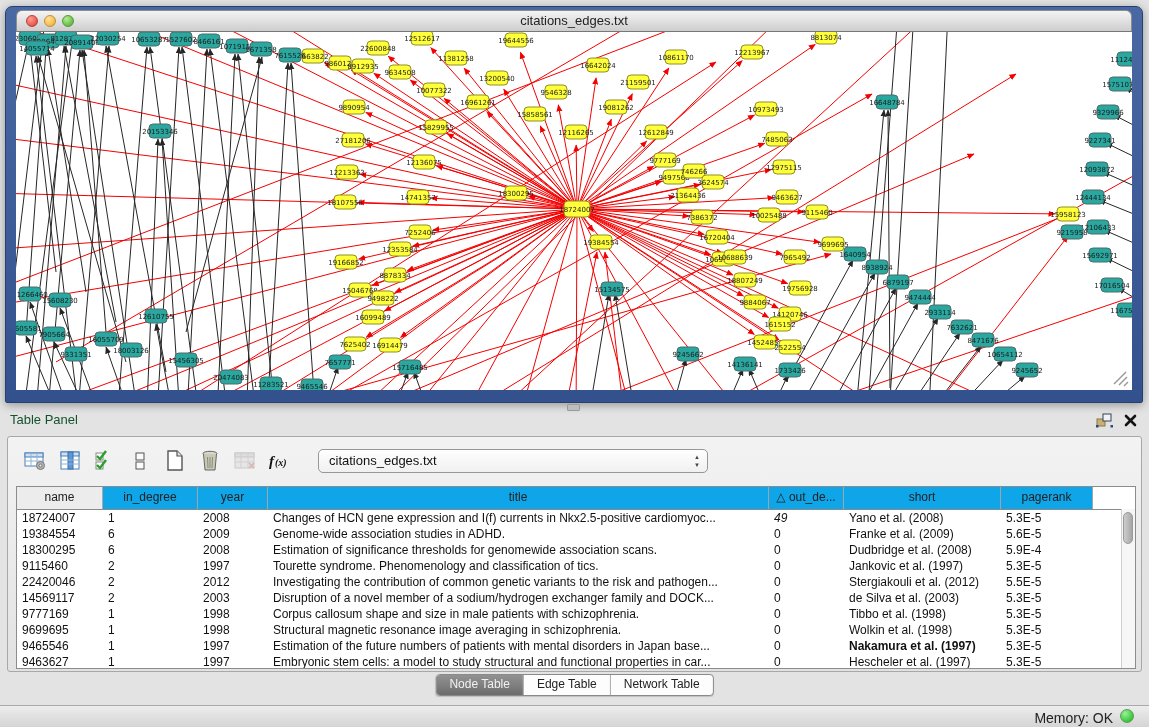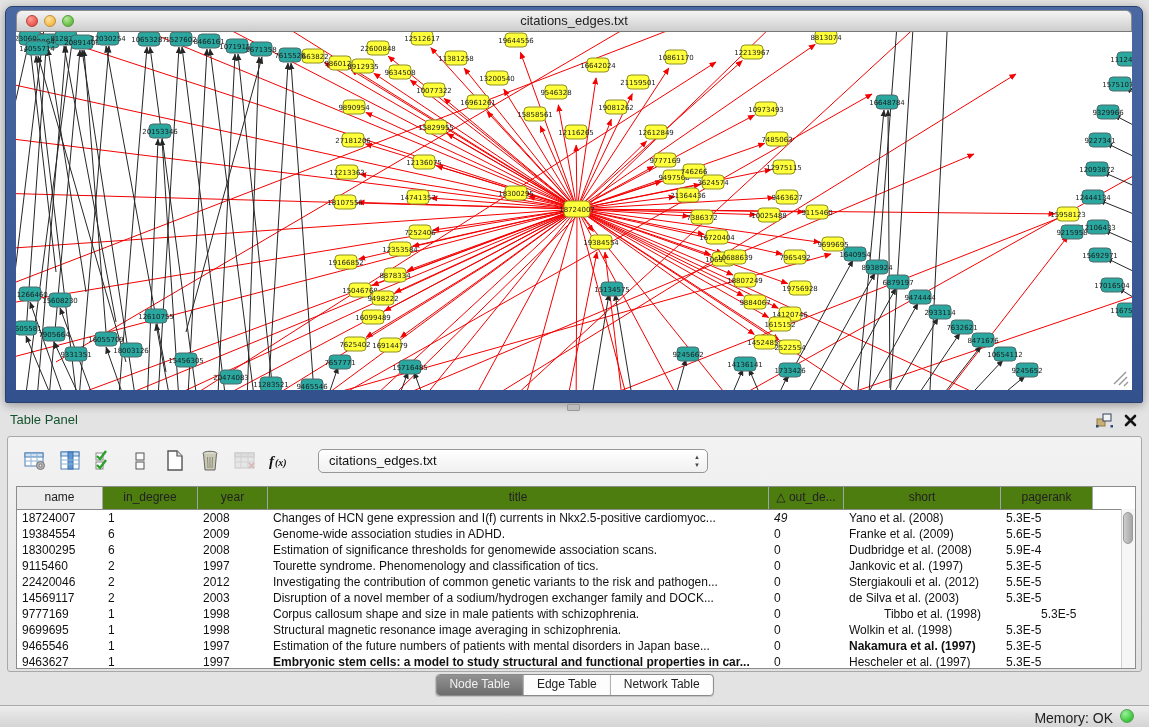--- a/index.html
+++ b/index.html
@@ -60,21 +60,21 @@
     font-size:13px;line-height:22px;padding-left:10px;box-sizing:border-box;color:#111;
   }
   .combo-arrows{position:absolute;right:7px;top:3px;font-size:6px;line-height:8px;color:#444;text-align:center;}
   
   .table-wrap{
     position:absolute;left:8px;top:49px;width:1120px;height:183px;
     background:#fff;border:1px solid #8c8c8c;box-sizing:border-box;overflow:hidden;
   }
   .thead{display:flex;height:22px;border-bottom:1px solid #8a8a8a;background:#fff;}
   .th{box-sizing:border-box;border-right:1px solid #9aa7ad;font-size:12px;text-align:center;
-      line-height:21px;color:#222;background:#4d7c0f;flex:none;white-space:nowrap;overflow:hidden;}
+      line-height:21px;color:#222;background:#0ea5e9;flex:none;white-space:nowrap;overflow:hidden;}
   .th.plain{background:#ececec;border-right-color:#a8a8a8;}
   .tr{display:flex;height:16px;}
   .td{box-sizing:border-box;font-size:12px;line-height:16px;padding-left:5px;color:#111;
       flex:none;white-space:nowrap;overflow:hidden;}
   .vscroll{position:absolute;right:0;top:22px;bottom:0;width:13px;background:#f6f6f6;border-left:1px solid #cfcfcf;}
   .vthumb{position:absolute;left:1px;top:3px;width:10px;height:32px;border-radius:5px;
       background:linear-gradient(90deg,#cdcdcd,#a6a6a6);border:1px solid #9a9a9a;box-sizing:border-box;}
   
   .tabs{position:absolute;left:50%;transform:translateX(-50%);top:674px;height:20px;display:flex;
       border:1px solid #8a8a8a;border-radius:4px;overflow:hidden;background:#fdfdfd;
@@ -686,21 +686,21 @@
           <div class="td" style="width: 75px;">0</div>
           <div class="td" style="width: 157px;">de Silva et al. (2003)</div>
           <div class="td" style="width: 92px;">5.3E-5</div>
         </div>
         <div class="tr">
           <div class="td" style="width: 86px;">9777169</div>
           <div class="td" style="width: 95px;">1</div>
           <div class="td" style="width: 70px;">1998</div>
           <div class="td" style="width: 501px;">Corpus callosum shape and size in male patients with schizophrenia.</div>
           <div class="td" style="width: 75px;">0</div>
-          <div class="td" style="width: 157px; margin-left: 35px;">Tibbo et al. (1998)</div>
+          <div class="td" style="width: 157px;">Tibbo et al. (1998)</div>
           <div class="td" style="width: 92px;">5.3E-5</div>
         </div>
         <div class="tr">
           <div class="td" style="width: 86px;">9699695</div>
           <div class="td" style="width: 95px;">1</div>
           <div class="td" style="width: 70px;">1998</div>
           <div class="td" style="width: 501px;">Structural magnetic resonance image averaging in schizophrenia.</div>
           <div class="td" style="width: 75px;">0</div>
           <div class="td" style="width: 157px;">Wolkin et al. (1998)</div>
           <div class="td" style="width: 92px;">5.3E-5</div>
@@ -711,21 +711,21 @@
           <div class="td" style="width: 70px;">1997</div>
           <div class="td" style="width: 501px;">Estimation of the future numbers of patients with mental disorders in Japan base...</div>
           <div class="td" style="width: 75px;">0</div>
           <div class="td" style="width: 157px; font-weight: bold;">Nakamura et al. (1997)</div>
           <div class="td" style="width: 92px;">5.3E-5</div>
         </div>
         <div class="tr">
           <div class="td" style="width: 86px;">9463627</div>
           <div class="td" style="width: 95px;">1</div>
           <div class="td" style="width: 70px;">1997</div>
-          <div class="td" style="width: 501px; font-weight: bold;">Embryonic stem cells: a model to study structural and functional properties in car...</div>
+          <div class="td" style="width: 501px;">Embryonic stem cells: a model to study structural and functional properties in car...</div>
           <div class="td" style="width: 75px;">0</div>
           <div class="td" style="width: 157px;">Hescheler et al. (1997)</div>
           <div class="td" style="width: 92px;">5.3E-5</div>
         </div>
       </div>
     <div class="vscroll">
       <div class="vthumb"></div>
     </div>
   </div>
 </div>

